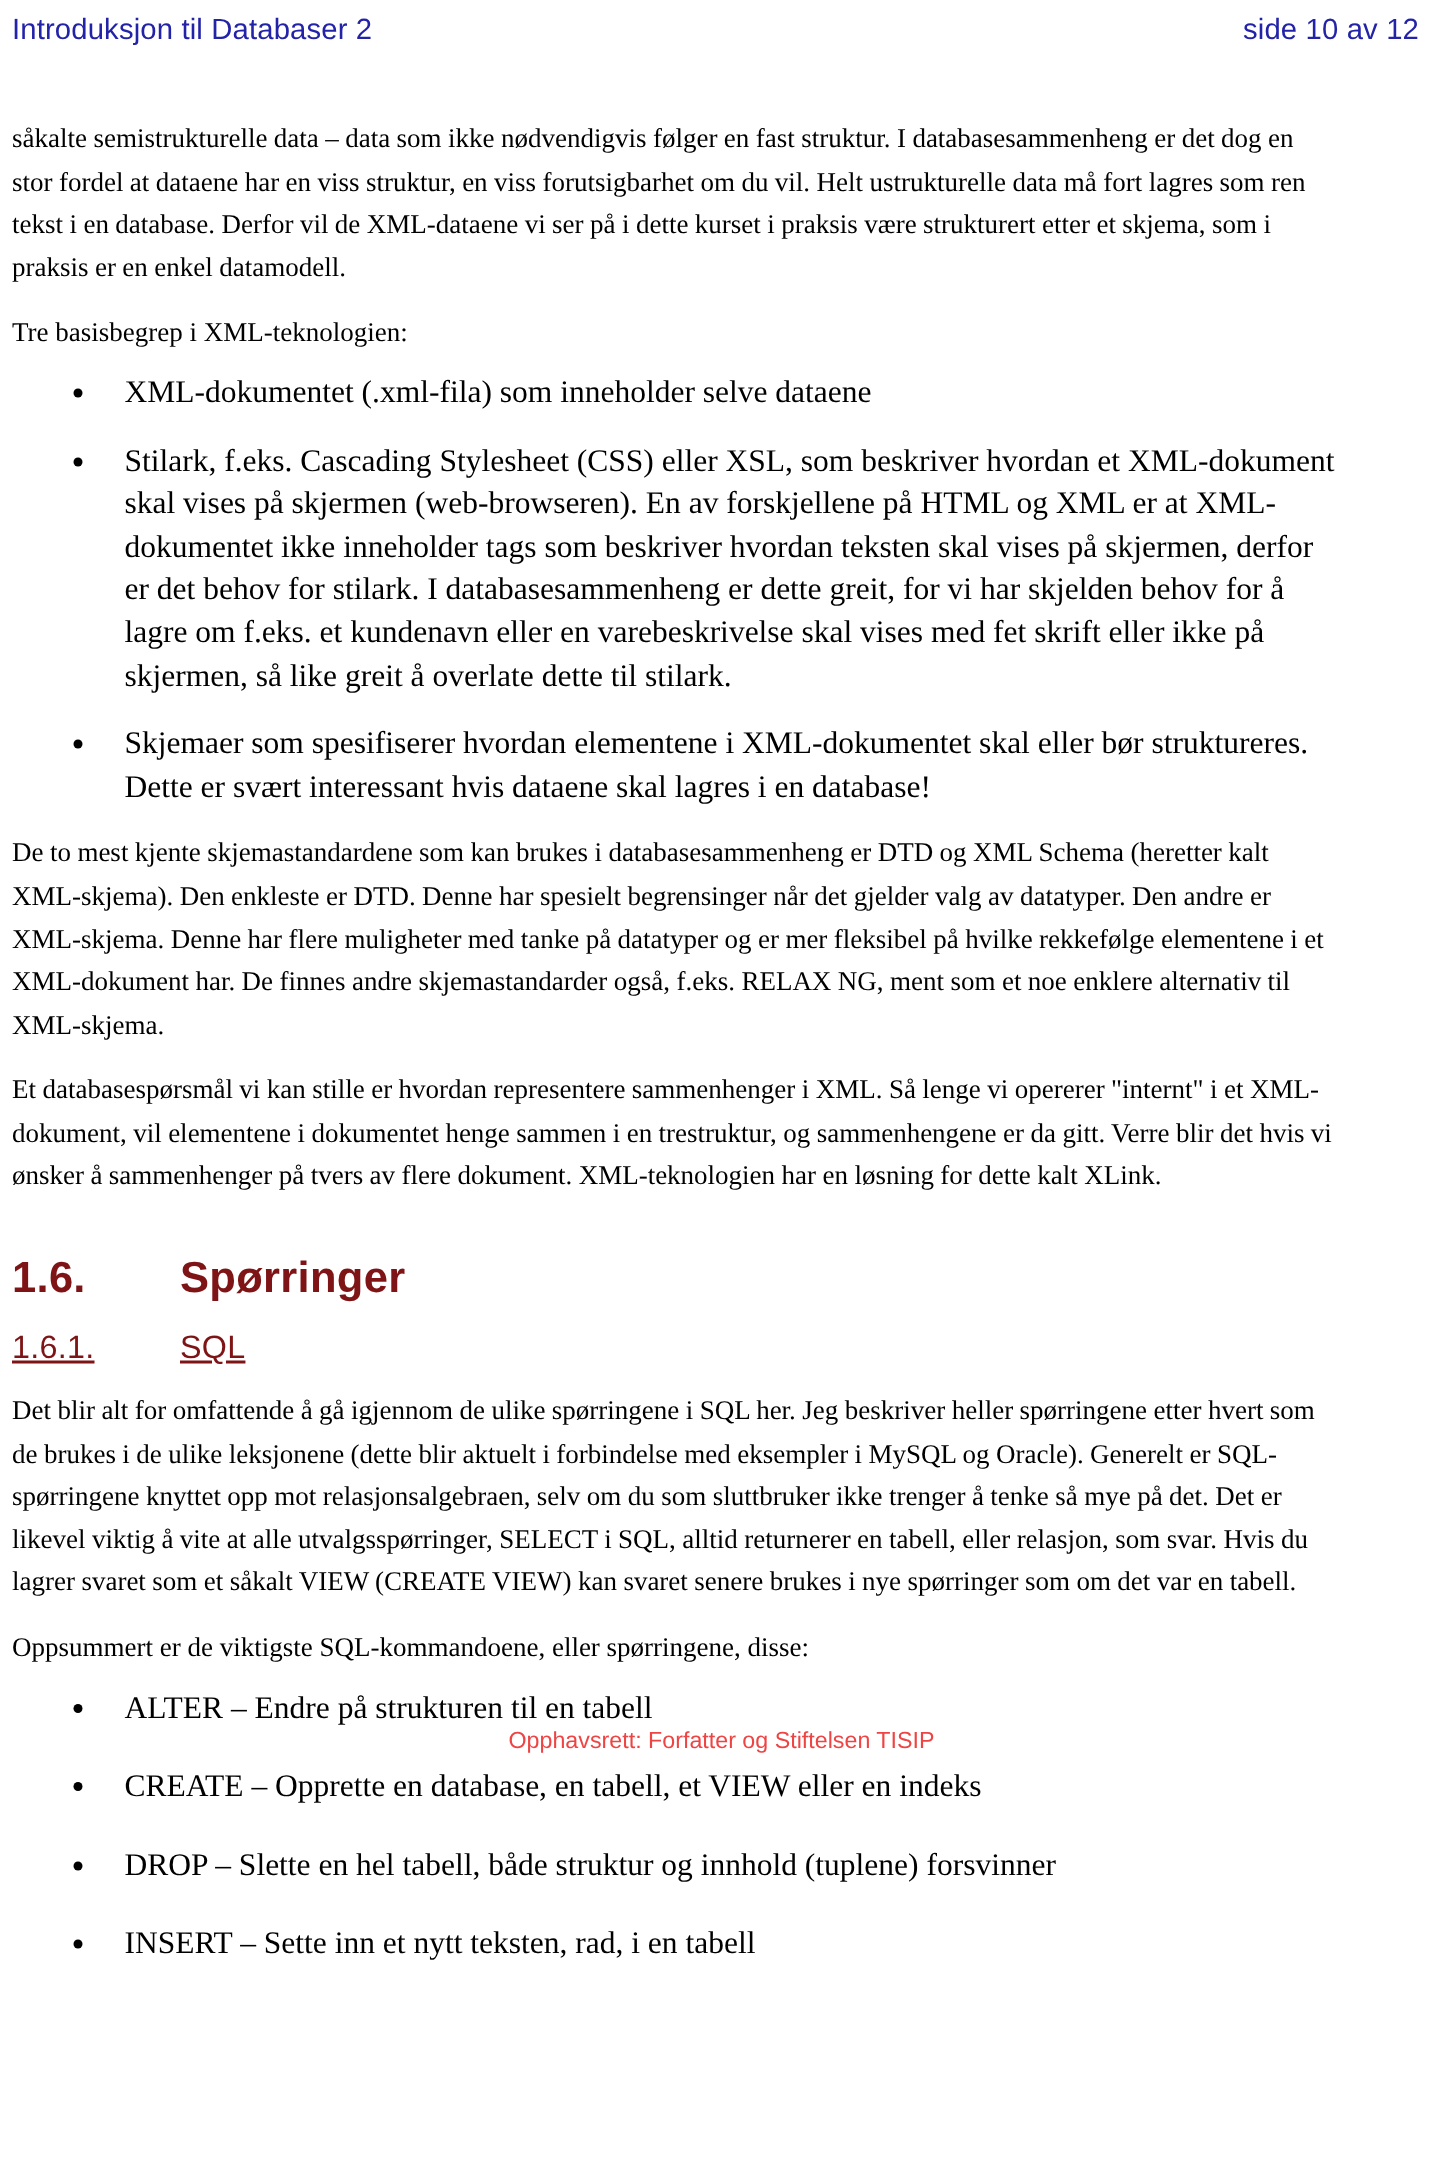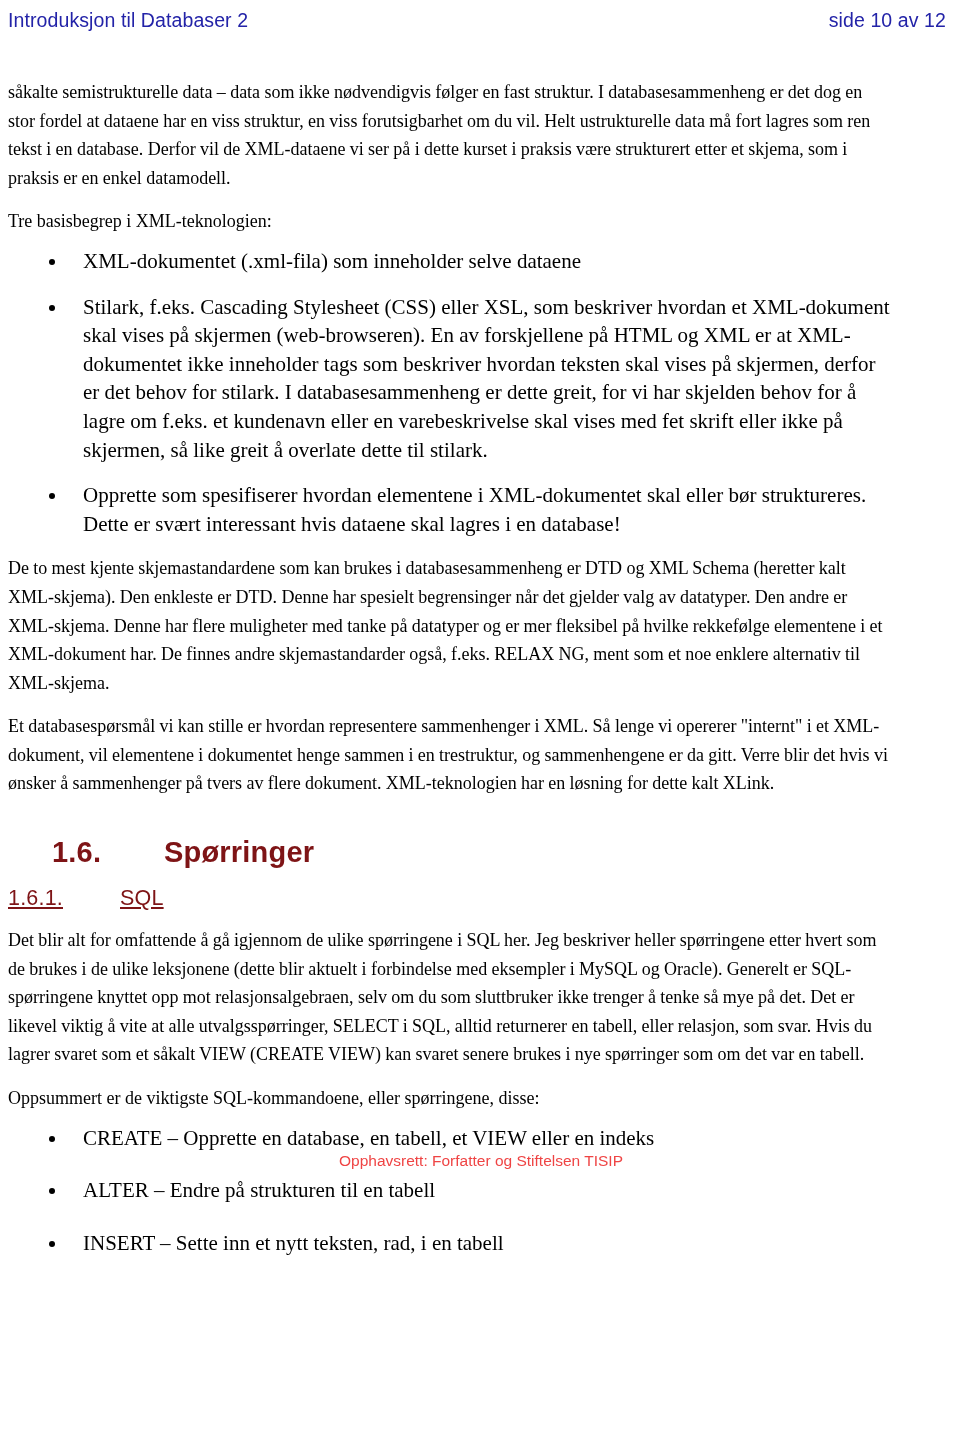--- a/index.html
+++ b/index.html
@@ -114,21 +114,21 @@
     display: flex;
     align-items: baseline;
     margin: 36px 0 0 0;
     font-family: "Liberation Sans", "DejaVu Sans", sans-serif;
     font-weight: bold;
     font-size: 29px;
     line-height: 36px;
     color: #7e1416;
     letter-spacing: 0.2px;
   }
-  .h2 .num { width: 112px; flex: 0 0 112px; margin-left: 44px; }
+  .h2 .num { width: 112px; flex: 0 0 112px; }
 
   .h3 {
     display: flex;
     align-items: baseline;
     margin: 14px 0 14px 0;
     font-family: "Liberation Sans", "DejaVu Sans", sans-serif;
     font-weight: normal;
     font-size: 21.5px;
     line-height: 28px;
     color: #7e1416;
@@ -149,21 +149,21 @@
 
   <div class="content">
 
     <p class="para">såkalte semistrukturelle data – data som ikke nødvendigvis følger en fast struktur. I databasesammenheng er det dog en stor fordel at dataene har en viss struktur, en viss forutsigbarhet om du vil. Helt ustrukturelle data må fort lagres som ren tekst i en database. Derfor vil de XML-dataene vi ser på i dette kurset i praksis være strukturert etter et skjema, som i praksis er en enkel datamodell.</p>
 
     <p class="lead-in">Tre basisbegrep i XML-teknologien:</p>
 
     <ul class="bullets">
       <li>XML-dokumentet (.xml-fila) som inneholder selve dataene</li>
       <li>Stilark, f.eks. Cascading Stylesheet (CSS) eller XSL, som beskriver hvordan et XML-dokument skal vises på skjermen (web-browseren). En av forskjellene på HTML og XML er at XML-dokumentet ikke inneholder tags som beskriver hvordan teksten skal vises på skjermen, derfor er det behov for stilark. I databasesammenheng er dette greit, for vi har skjelden behov for å lagre om f.eks. et kundenavn eller en varebeskrivelse skal vises med fet skrift eller ikke på skjermen, så like greit å overlate dette til stilark.</li>
-      <li>Opprette som spesifiserer hvordan elementene i XML-dokumentet skal eller bør struktureres. Dette er svært interessant hvis dataene skal lagres i en database!</li>
+      <li>Skjemaer som spesifiserer hvordan elementene i XML-dokumentet skal eller bør struktureres. Dette er svært interessant hvis dataene skal lagres i en database!</li>
     </ul>
 
     <div class="block-gap-sm"></div>
 
     <p class="para">De to mest kjente skjemastandardene som kan brukes i databasesammenheng er DTD og XML Schema (heretter kalt XML-skjema). Den enkleste er DTD. Denne har spesielt begrensinger når det gjelder valg av datatyper. Den andre er XML-skjema. Denne har flere muligheter med tanke på datatyper og er mer fleksibel på hvilke rekkefølge elementene i et XML-dokument har. De finnes andre skjemastandarder også, f.eks. RELAX NG, ment som et noe enklere alternativ til XML-skjema.</p>
 
     <p class="para">Et databasespørsmål vi kan stille er hvordan representere sammenhenger i XML. Så lenge vi opererer "internt" i et XML-dokument, vil elementene i dokumentet henge sammen i en trestruktur, og sammenhengene er da gitt. Verre blir det hvis vi ønsker å sammenhenger på tvers av flere dokument. XML-teknologien har en løsning for dette kalt XLink.</p>
 
     <div class="h2">
       <span class="num">1.6.</span>
@@ -173,22 +173,23 @@
     <div class="h3">
       <span class="num">1.6.1.</span>
       <span class="txt">SQL</span>
     </div>
 
     <p class="para">Det blir alt for omfattende å gå igjennom de ulike spørringene i SQL her. Jeg beskriver heller spørringene etter hvert som de brukes i de ulike leksjonene (dette blir aktuelt i forbindelse med eksempler i MySQL og Oracle). Generelt er SQL-spørringene knyttet opp mot relasjonsalgebraen, selv om du som sluttbruker ikke trenger å tenke så mye på det. Det er likevel viktig å vite at alle utvalgsspørringer, SELECT i SQL, alltid returnerer en tabell, eller relasjon, som svar. Hvis du lagrer svaret som et såkalt VIEW (CREATE VIEW) kan svaret senere brukes i nye spørringer som om det var en tabell.</p>
 
     <p class="lead-in">Oppsummert er de viktigste SQL-kommandoene, eller spørringene, disse:</p>
 
     <ul class="bullets cmdlist">
+      <li>ALTER – Endre på strukturen til en tabell</li>
       <li>CREATE – Opprette en database, en tabell, et VIEW eller en indeks</li>
-      <li>ALTER – Endre på strukturen til en tabell</li>
+      <li>DROP – Slette en hel tabell, både struktur og innhold (tuplene) forsvinner</li>
       <li>INSERT – Sette inn et nytt teksten, rad, i en tabell</li>
 
     </ul>
 
   </div>
 
   <div class="page-footer">
     <span>Opphavsrett:  Forfatter og Stiftelsen TISIP</span>
   </div>
 

